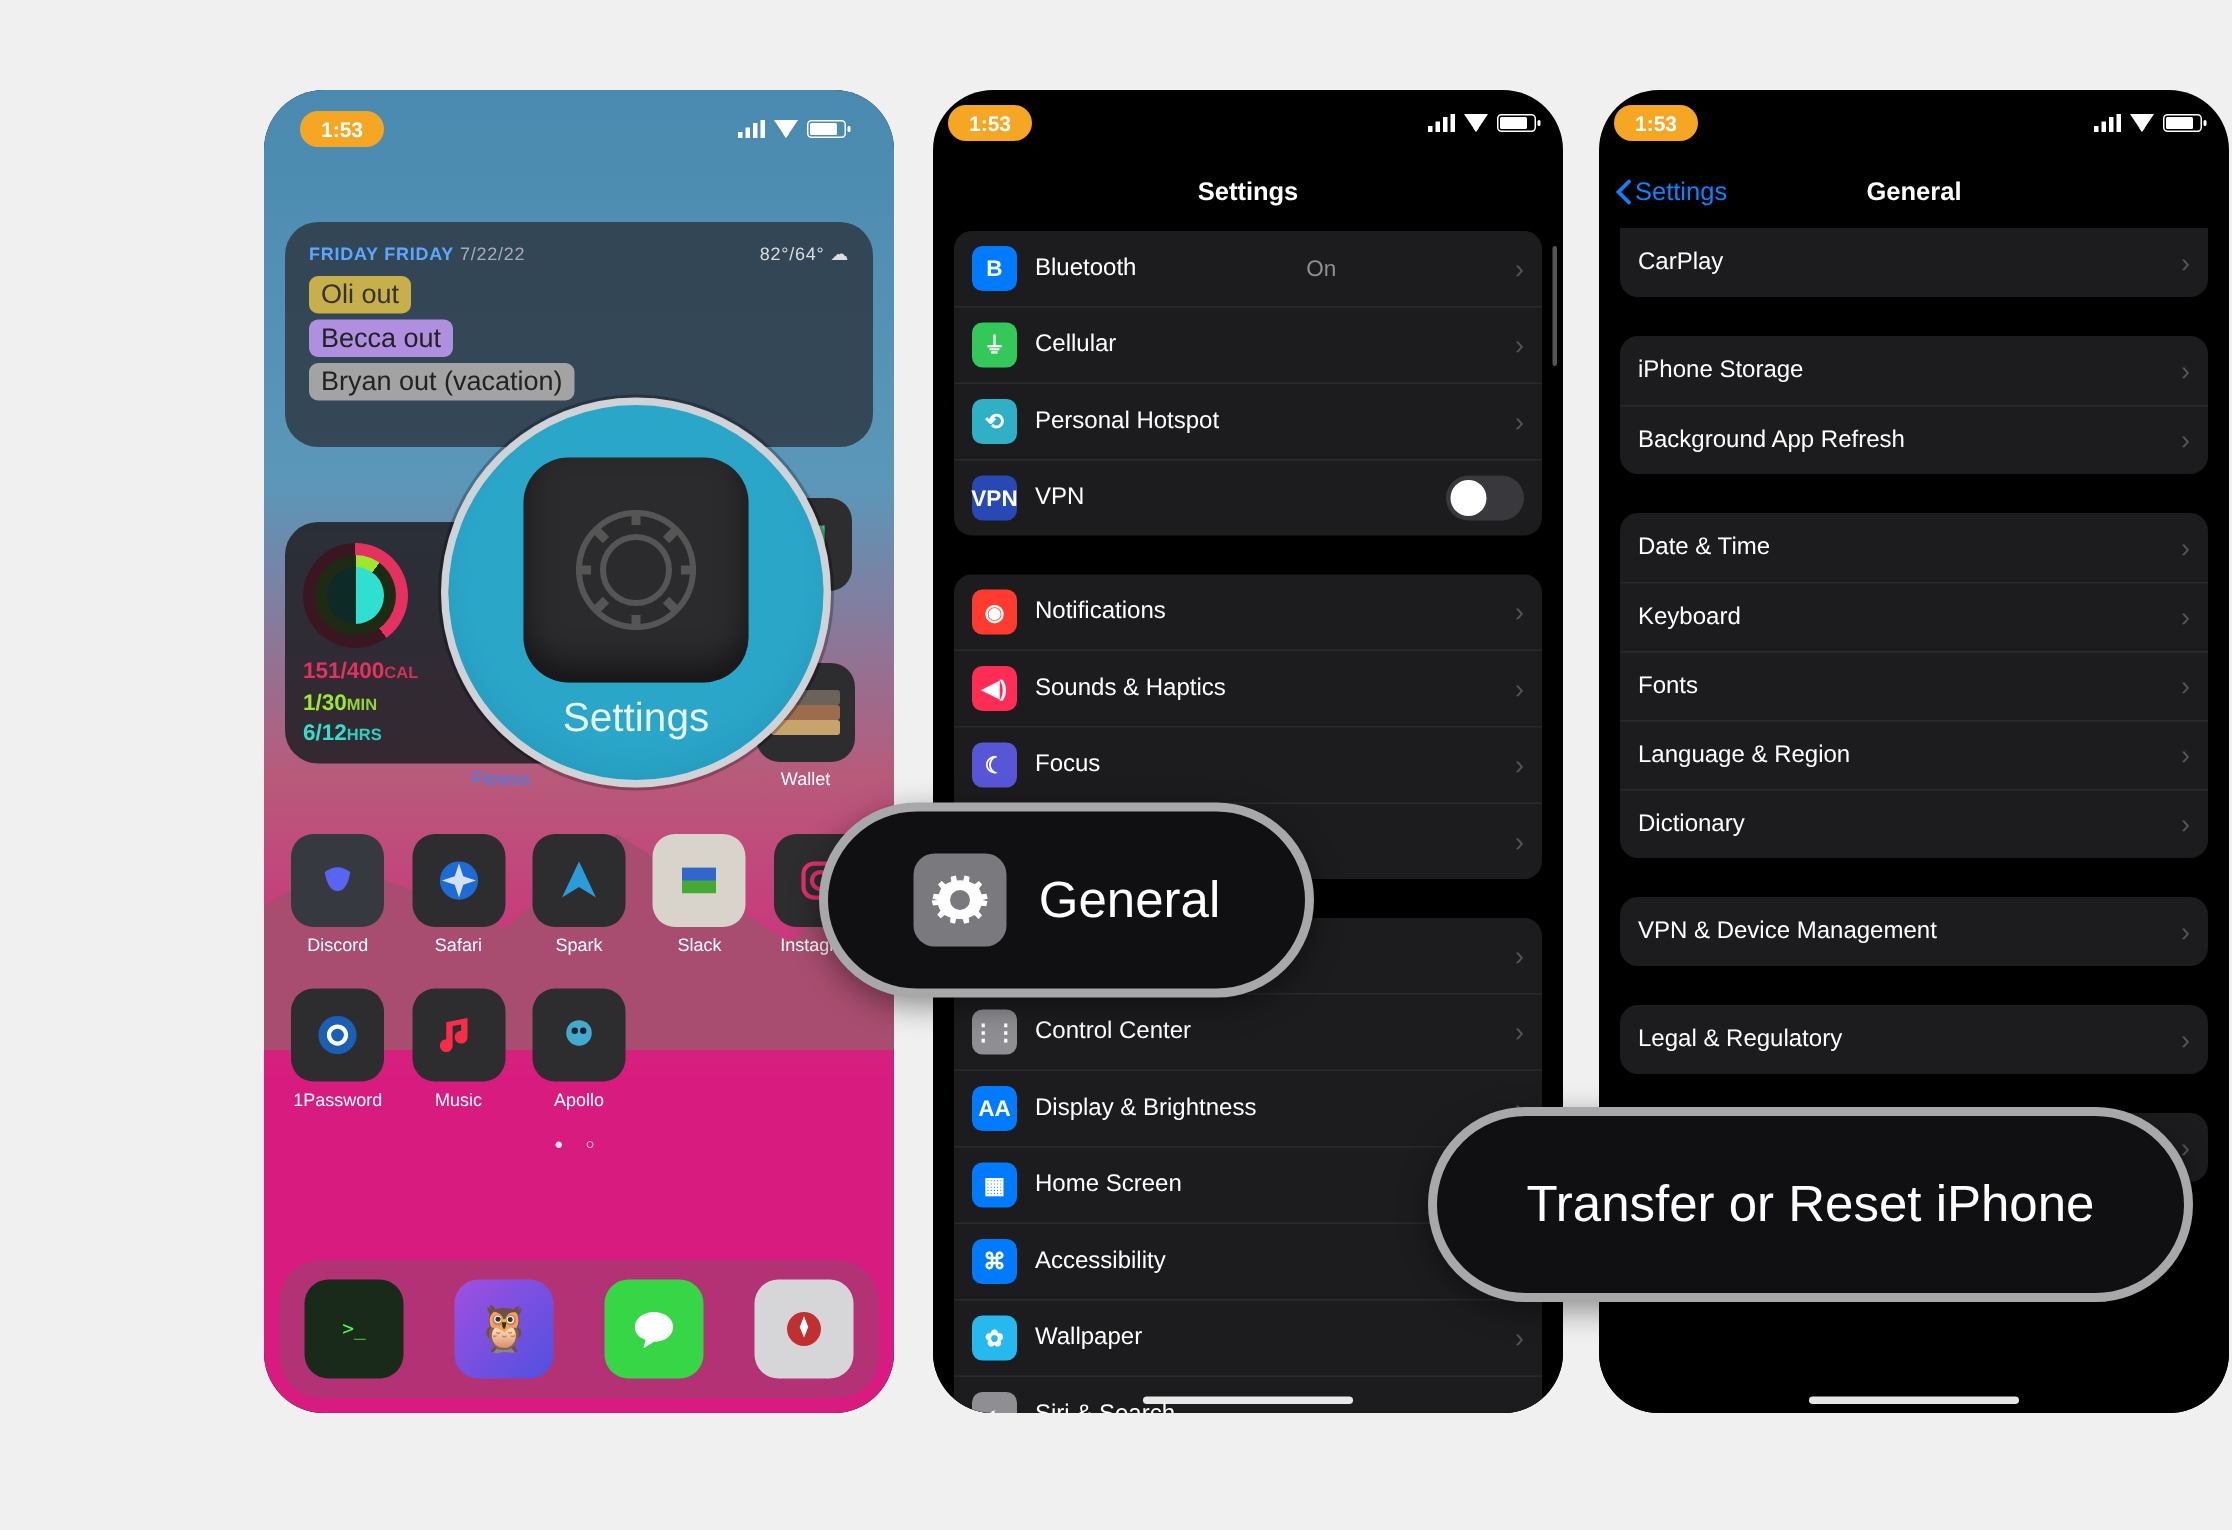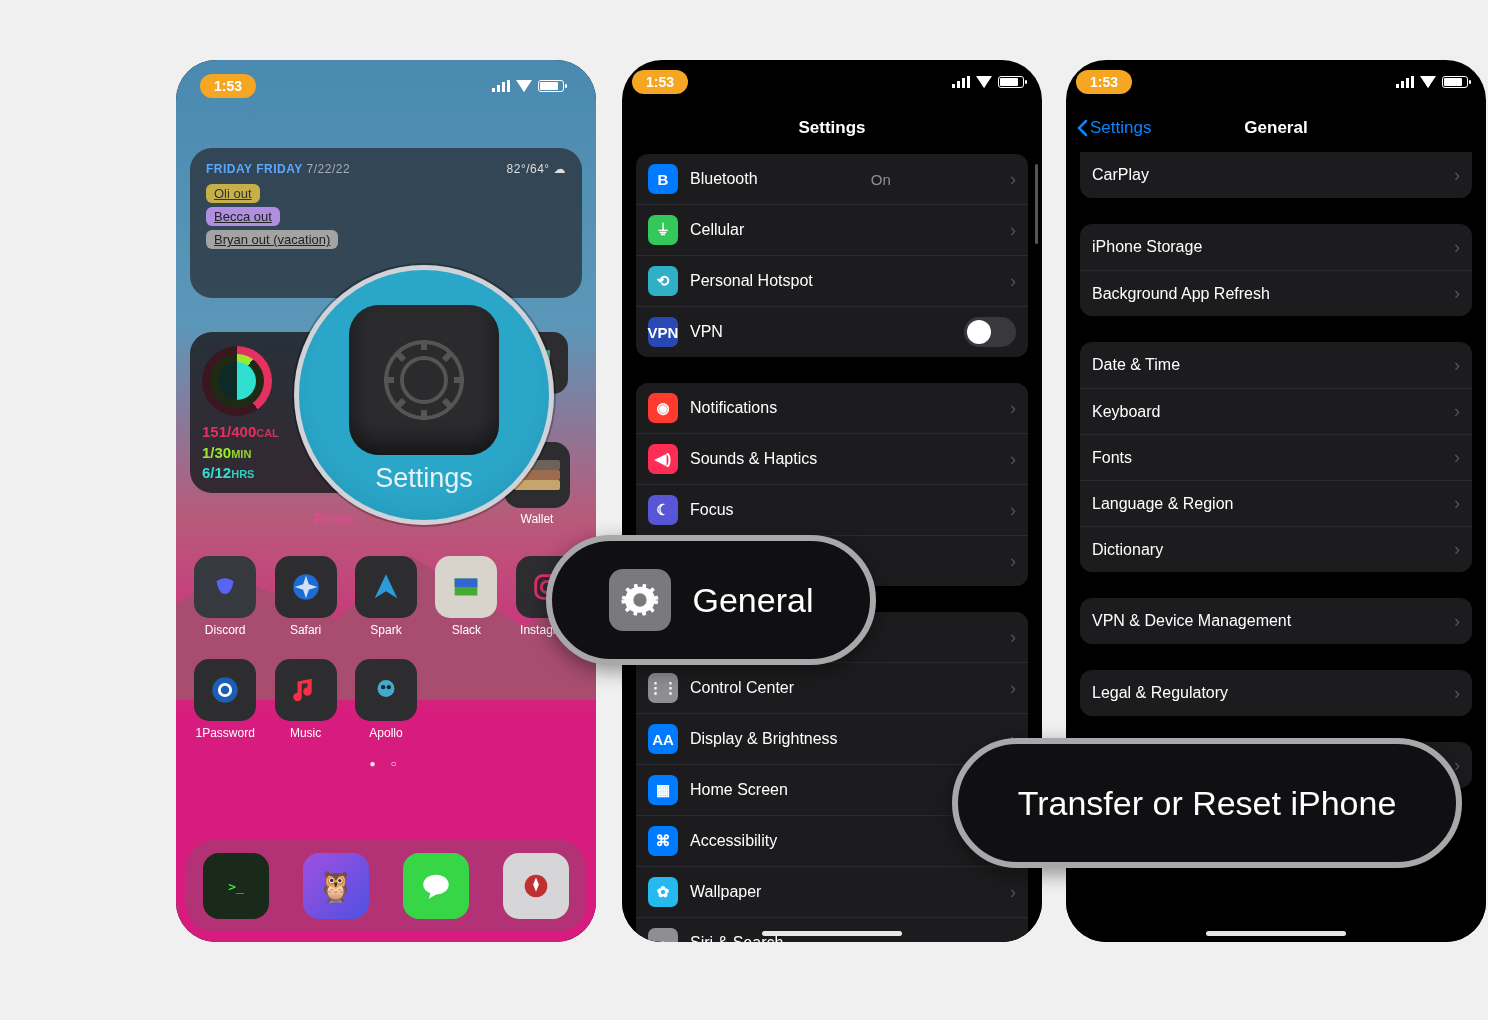--- a/index.html
+++ b/index.html
@@ -27,21 +27,21 @@
 
   
   .home-bg { position:absolute; inset:0; background: linear-gradient(180deg,#4a8ab0 0%,#5b97b8 30%,#b85a7a 52%,#d81b7e 75%,#d81b7e 100%); }
   .home-bg::before { content:""; position:absolute; left:-40px; right:-40px; top:460px; height:180px; background:#a84d6f; clip-path: polygon(0 60%, 18% 30%, 40% 55%, 55% 20%, 78% 60%, 100% 10%, 100% 100%, 0 100%); }
   .home-content { position:relative; height:100%; padding: 4px 14px 0; }
   .widget-cal { margin-top: 40px; background: rgba(40,45,55,.75); border-radius: 22px; padding: 14px 16px; color:#eee; height:150px; }
   .widget-cal .line1 { font-size: 12px; letter-spacing:.5px; margin-bottom:8px; }
   .widget-cal .line1 .tf { color:#5aa8ff; font-weight:700; }
   .widget-cal .line1 .dt { color:#aab; }
   .widget-cal .temp { float:right; font-size:12px; color:#ddd; }
-  .chip { display:inline-block; border-radius:6px; padding:2px 8px; font-size:13px; margin-bottom:4px;text-decoration:underline; }
+  .chip { display:inline-block; border-radius:6px; padding:2px 8px; font-size:18px; margin-bottom:4px; }
   .chip.y { background:#c7b04a; color:#333; }
   .chip.p { background:#b18fe0; color:#222; }
   .chip.b { background:#a3a3a3; color:#222; }
 
   .row-widgets { display:flex; gap:14px; margin-top:34px; align-items:flex-end; }
   .widget-fitness { flex:1; background: rgba(30,30,35,.85); border-radius:22px; padding:14px 12px 10px; }
   .rings { width:70px; height:70px; border-radius:50%; background:
     radial-gradient(circle, transparent 18px, #2a2a2e 18px 20px, transparent 20px),
     conic-gradient(#e5315f 0 40%, #3a1720 0);
     position:relative; margin-bottom:6px; }
@@ -133,21 +133,21 @@
       <div class="row-widgets">
         <div style="flex:1;display:flex;flex-direction:column;align-items:center;">
           <div class="widget-fitness" style="width:100%">
             <div class="rings"></div>
             <div class="fit-l">
               <div class="r"><span>151/400</span><small>CAL</small></div>
               <div class="g"><span>1/30</span><small>MIN</small></div>
               <div class="c"><span>6/12</span><small>HRS</small></div>
             </div>
           </div>
-          <div style="color:#ec4899;font-size:12px;margin-top:19px">Fitness</div>
+          <div style="color:#3b82f6;font-size:12px;margin-top:3px">Fitness</div>
         </div>
         <div style="width:90px;display:flex;flex-direction:column;gap:30px;">
           <div class="wallet-col">
             <div class="ic" style="background:#2d2d30">
               <svg viewBox="0 0 24 24">
                   <path fill="#5b8" d="M3 3h18v18H3z"></path>
                   <path fill="#8bc" d="M3 3l18 18H3z"></path>
                 </svg>
             </div>
             <span>Maps</span>

